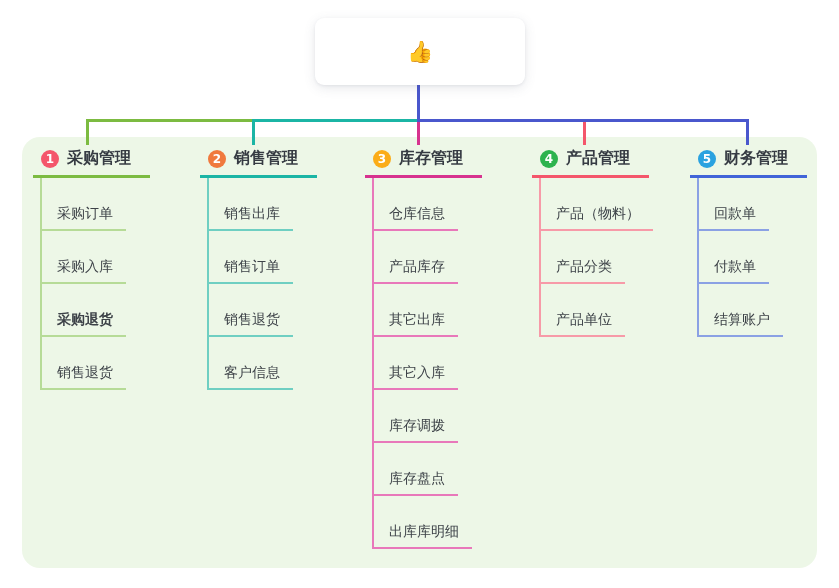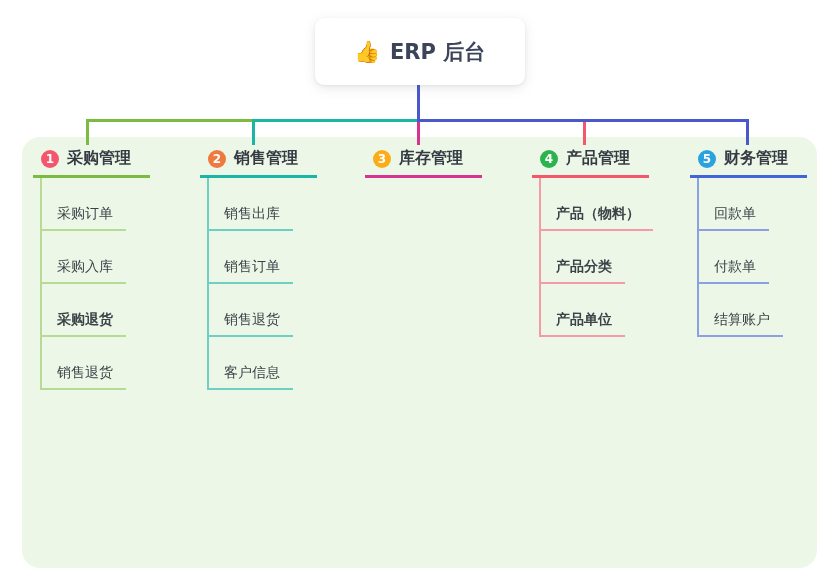--- a/index.html
+++ b/index.html
@@ -57,21 +57,20 @@
   <div class="line h3" id="seg-teal" style="left: 252px; top: 119px; width: 166px; background: rgb(27, 181, 165);"></div>
   <div class="line h3" id="seg-blue" style="left: 417px; top: 119px; width: 332px; background: rgb(74, 87, 205);"></div>
   <div class="line w3" id="drop-1" style="left: 86px; top: 119px; height: 26px; background: rgb(124, 187, 65);"></div>
   <div class="line w3" id="drop-2" style="left: 252px; top: 119px; height: 26px; background: rgb(27, 181, 165);"></div>
   <div class="line w3" id="drop-3" style="left: 417px; top: 122px; height: 23px; background: rgb(215, 51, 143);"></div>
   <div class="line w3" id="drop-4" style="left: 583px; top: 122px; height: 23px; background: rgb(244, 86, 107);"></div>
   <div class="line w3" id="drop-5" style="left: 746px; top: 119px; height: 26px; background: rgb(74, 87, 205);"></div>
 
   <div class="root-card">
     <span class="thumb">👍</span>
-    <span>ERP 后台</span>
   </div>
 
   <div id="branches">
       <div class="branch b0">
         <div class="branch-header" style="border-bottom-color: rgb(124, 187, 65);">
           <span class="badge" style="background: rgb(244, 86, 107);">1</span>
           <span>采购管理</span>
         </div>
         <div class="items" style="border-left-color: rgb(182, 219, 151);">
           <div class="item" style="border-bottom-color: rgb(182, 219, 151);">采购订单</div>
@@ -90,27 +89,36 @@
           <div class="item" style="border-bottom-color: rgb(111, 207, 194);">销售订单</div>
           <div class="item" style="border-bottom-color: rgb(111, 207, 194);">销售退货</div>
           <div class="item" style="border-bottom-color: rgb(111, 207, 194);">客户信息</div>
         </div>
       </div>
       <div class="branch b2">
         <div class="branch-header" style="border-bottom-color: rgb(215, 51, 143);">
           <span class="badge" style="background: rgb(251, 172, 24);">3</span>
           <span>库存管理</span>
         </div>
+        <div class="items" style="border-left-color: rgb(232, 120, 186);">
+          <div class="item" style="border-bottom-color: rgb(232, 120, 186);">仓库信息</div>
+          <div class="item" style="border-bottom-color: rgb(232, 120, 186);">产品库存</div>
+          <div class="item" style="border-bottom-color: rgb(232, 120, 186);">其它出库</div>
+          <div class="item" style="border-bottom-color: rgb(232, 120, 186);">其它入库</div>
+          <div class="item" style="border-bottom-color: rgb(232, 120, 186);">库存调拨</div>
+          <div class="item" style="border-bottom-color: rgb(232, 120, 186);">库存盘点</div>
+          <div class="item" style="border-bottom-color: rgb(232, 120, 186);">出库库明细</div>
+        </div>
       </div>
       <div class="branch b3">
         <div class="branch-header" style="border-bottom-color: rgb(244, 86, 107);">
           <span class="badge" style="background: rgb(45, 179, 78);">4</span>
           <span>产品管理</span>
         </div>
-        <div class="items" style="border-left-color: rgb(247, 154, 168); font-weight: bold;">
+        <div class="items" style="border-left-color: rgb(247, 154, 168);">
           <div class="item" style="border-bottom-color: rgb(247, 154, 168);">产品（物料）</div>
           <div class="item" style="border-bottom-color: rgb(247, 154, 168);">产品分类</div>
           <div class="item" style="border-bottom-color: rgb(247, 154, 168);">产品单位</div>
         </div>
       </div>
       <div class="branch b4">
         <div class="branch-header" style="border-bottom-color: rgb(65, 100, 216);">
           <span class="badge" style="background: rgb(42, 162, 224);">5</span>
           <span>财务管理</span>
         </div>

